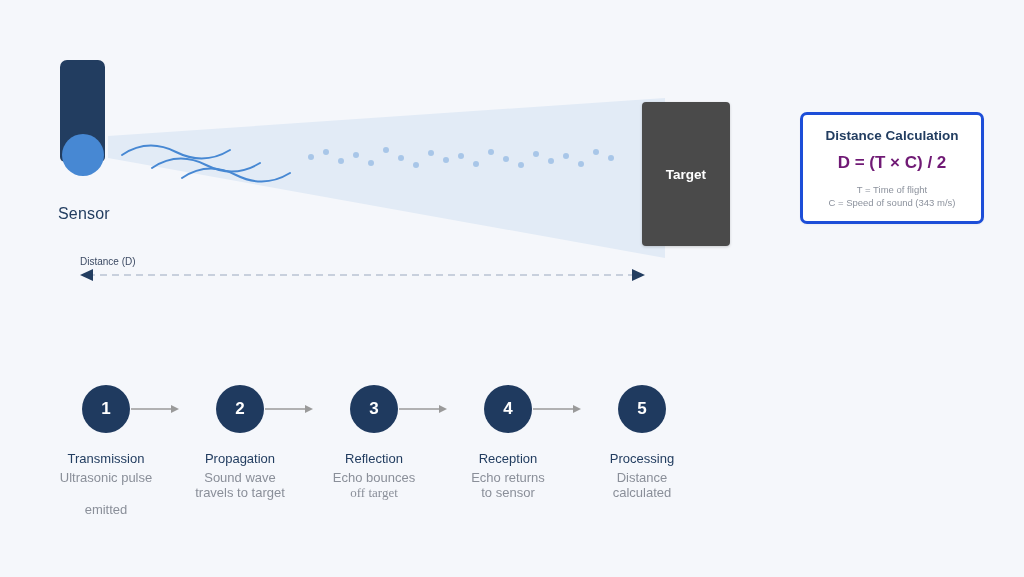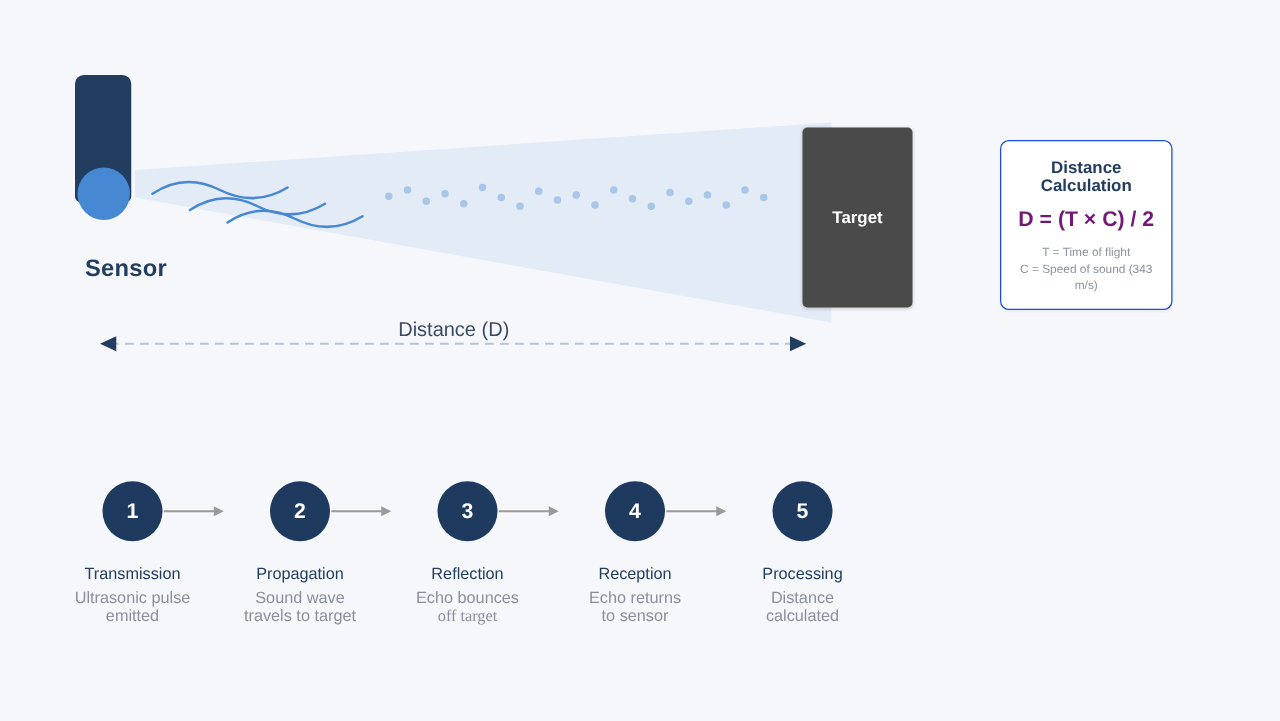--- a/index.html
+++ b/index.html
@@ -31,25 +31,24 @@
     border-radius: 7px 7px 5px 5px;
   }
   #sensor-transducer {
     left: 62px; top: 134px;
     width: 42px; height: 42px;
     background: #4788d3;
     border-radius: 50%;
   }
   #sensor-label {
     left: 58px; top: 205px;
-    font-size: 19px;
-    font-weight: bold;
+    font-size: 16px;
+    font-weight: normal;
     color: #223d60;
     letter-spacing: 0.2px;
-    margin-left: 10px;
   }
 
   
   #beam-svg {
     left: 0; top: 0;
     width: 1024px; height: 577px;
     pointer-events: none;
   }
 
   
@@ -68,37 +67,37 @@
     text-align: center;
     color: #ffffff;
     font-size: 13.5px;
     font-weight: bold;
   }
 
   
   #distance-label {
     left: 80px; top: 256px;
     width: 566px;
-    text-align: center;
-    font-size: 16px;
+    text-align: left;
+    font-size: 10px;
     color: #3c4a63;
   }
   #measure-svg {
     left: 0; top: 0;
     width: 1024px; height: 577px;
     pointer-events: none;
   }
 
   
   #formula-card {
     left: 800px; top: 112px;
-    width: 138px;
+    width: 184px;
     padding: 13px 8px 12px 8px;
     background: #ffffff;
-    border: 1px solid #1d4ed8;
+    border: 3px solid #1d4ed8;
     border-radius: 7px;
     box-sizing: border-box;
     text-align: center;
     box-shadow: 0 1px 2px rgba(30,50,90,0.05);
   }
   #formula-title {
     font-size: 13.5px;
     font-weight: bold;
     color: #223d60;
     margin-bottom: 10px;
@@ -226,21 +225,21 @@
           <polygon points="387,24 379,20 379,28" stroke="none"></polygon>
           <line x1="473" y1="24" x2="514" y2="24"></line>
           <polygon points="521,24 513,20 513,28" stroke="none"></polygon>
         </g>
     </svg>
     <div id="steps-container">
         <div class="step" style="left: -19px;">
           <div class="step-circle">1</div>
           <div class="step-title">Transmission</div>
           <div class="step-desc">Ultrasonic pulse</div>
-          <div class="step-desc" style="margin-top: 0px;">emitted</div>
+          <div class="step-desc" style="margin-top: 17px;">emitted</div>
         </div>
         <div class="step" style="left: 115px;">
           <div class="step-circle">2</div>
           <div class="step-title">Propagation</div>
           <div class="step-desc">Sound wave</div>
           <div class="step-desc" style="margin-top: 0px;">travels to target</div>
         </div>
         <div class="step" style="left: 249px;">
           <div class="step-circle">3</div>
           <div class="step-title">Reflection</div>

